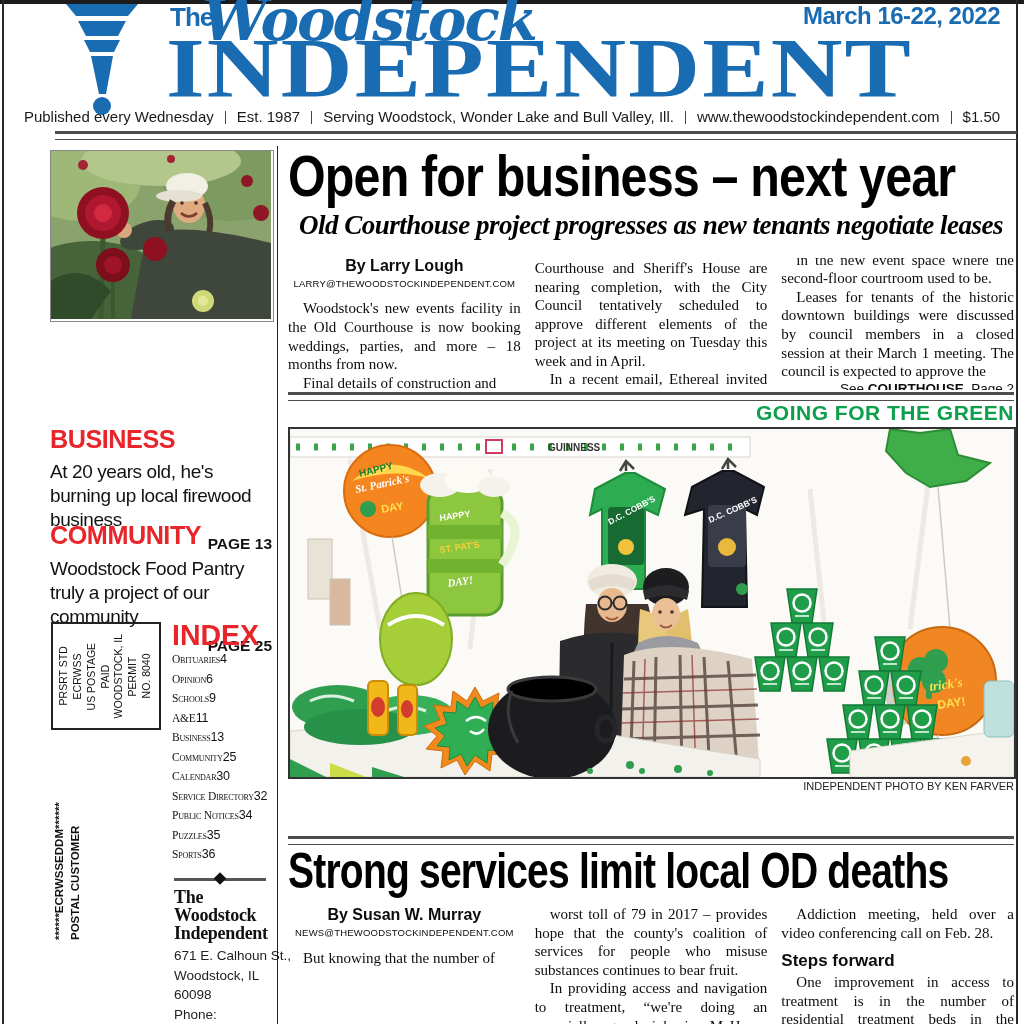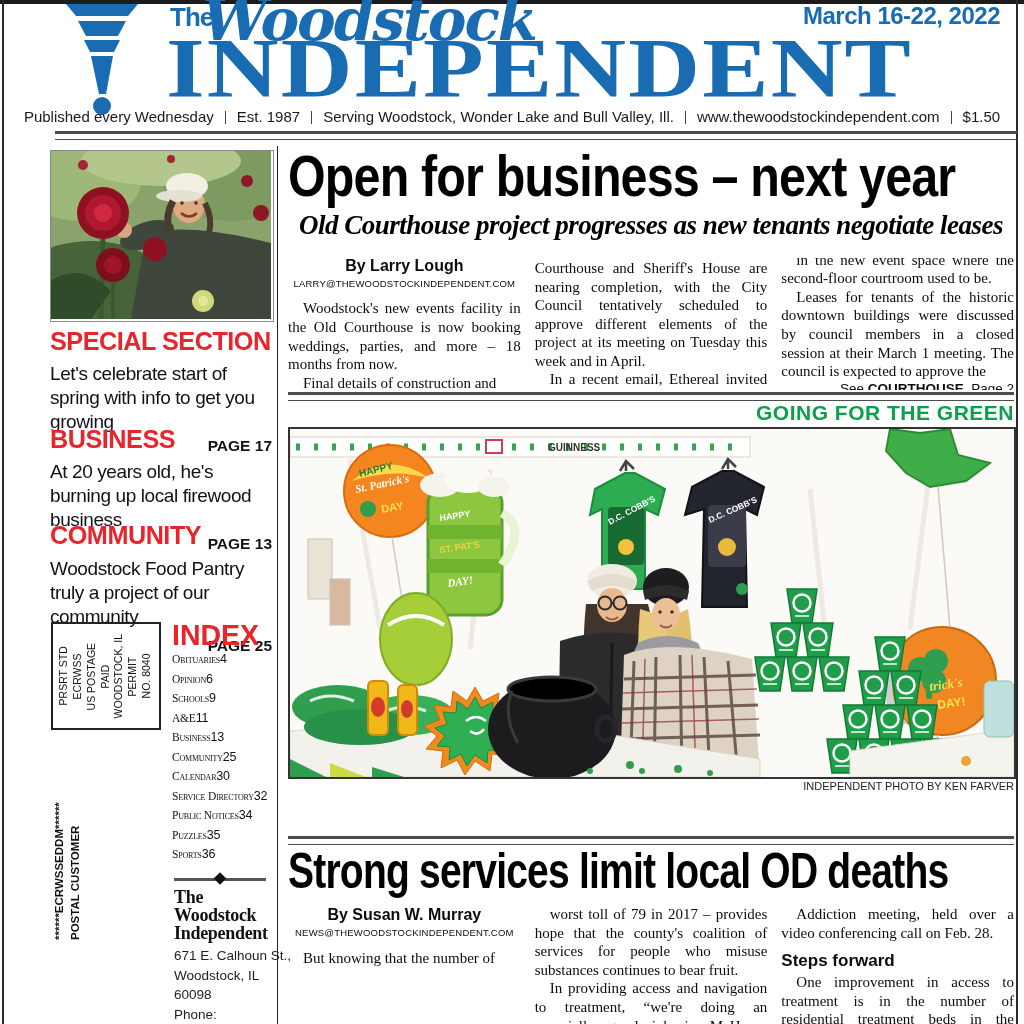--- a/index.html
+++ b/index.html
@@ -150,25 +150,20 @@
       <circle cx="52" cy="62" r="9" fill="#d22840"></circle>
       <circle cx="62" cy="114" r="17" fill="#7d0e1c"></circle>
       <circle cx="62" cy="114" r="9" fill="#a01428"></circle>
       <circle cx="104" cy="98" r="12" fill="#8f1020"></circle>
       <circle cx="152" cy="150" r="11" fill="#cfd97a"></circle>
       <circle cx="152" cy="150" r="5" fill="#e3e89a"></circle>
       <path d="M0 130 Q30 110 60 140 L40 168 L0 168 Z" fill="#2f4b2a"></path>
     </svg>
   </div>
 
-  <div class="sb" style="top:326px;">
-    <div class="sb-title">SPECIAL SECTION</div>
-    <div class="sb-text" style="margin-top:5px;">Let's celebrate start of spring with info to get you growing</div>
-    <div class="sb-page" style="margin-top:3px;">PAGE 17</div>
-  </div>
   <div class="sb" style="top:424px;">
     <div class="sb-title">BUSINESS</div>
     <div class="sb-text" style="margin-top:5px;">At 20 years old, he's burning up local firewood business</div>
     <div class="sb-page" style="margin-top:3px;">PAGE 13</div>
   </div>
   <div class="sb" style="top:520px;">
     <div class="sb-title">COMMUNITY</div>
     <div class="sb-text" style="margin-top:6px;">Woodstock Food Pantry truly a project of our community</div>
     <div class="sb-page" style="margin-top:8px;">PAGE 25</div>
   </div>

